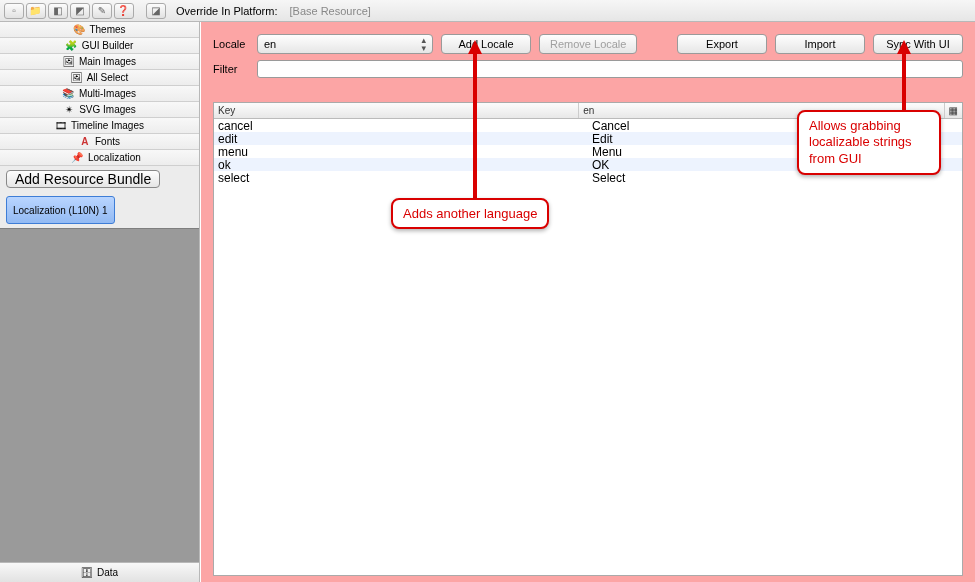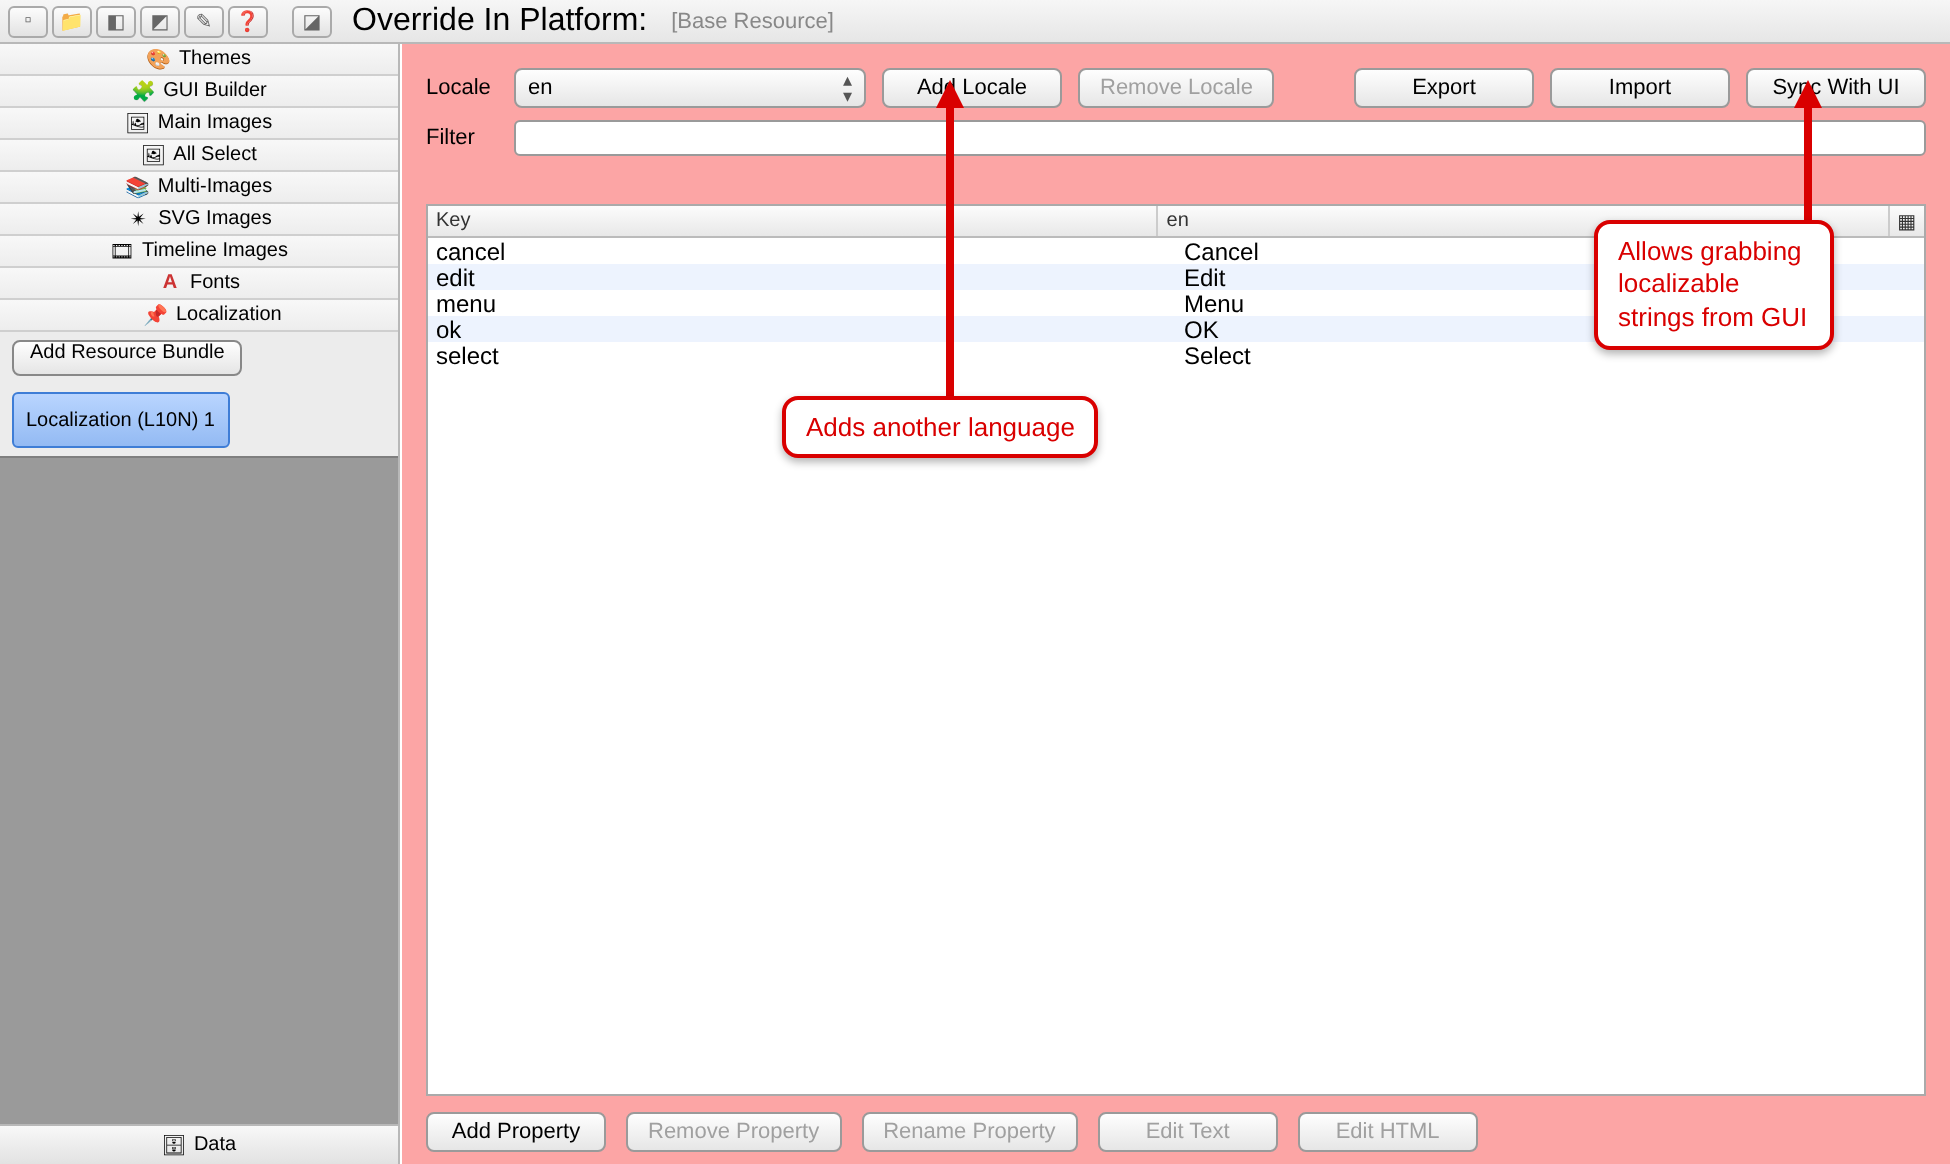--- a/index.html
+++ b/index.html
@@ -1,28 +1,28 @@
 <!DOCTYPE html>
 <html><head>
 <meta charset="utf-8">
 <style>
 * { box-sizing: border-box; margin: 0; padding: 0; }
 body { font-family: "Lucida Grande", Arial, sans-serif; font-size: 11px; background: #ececec; width: 975px; height: 582px; overflow: hidden; color: #000; }
 
 .topbar { height: 22px; background: linear-gradient(#f6f6f6,#e6e6e6); border-bottom: 1px solid #b8b8b8; display: flex; align-items: center; padding: 0 4px; gap: 2px; }
 .tb-btn { width: 20px; height: 16px; border: 1px solid #aaa; background: linear-gradient(#fcfcfc,#e2e2e2); border-radius: 3px; display:flex; align-items:center; justify-content:center; font-size:10px; color:#666; }
-.tb-label { margin-left: 8px; font-size: 16px; }
+.tb-label { margin-left: 8px; font-size: 11px; }
 .tb-base { margin-left: 10px; color: #888; }
 
 .main { display: flex; height: calc(582px - 22px); }
 .sidebar { width: 200px; background: #ececec; border-right: 1px solid #b8b8b8; display:flex; flex-direction:column; }
 .sb-list { display:flex; flex-direction:column; }
 .sb-item { height: 16px; display:flex; align-items:center; justify-content:center; gap:4px; border-bottom: 1px solid #cfcfcf; background: linear-gradient(#f8f8f8,#ededed); font-size:10px; cursor:pointer; }
 .sb-item.pin { justify-content:flex-start; padding-left: 72px; }
-.sb-btn { margin: 4px 6px; height: 18px; border: 1px solid #888; border-radius: 4px; background: linear-gradient(#fefefe,#e5e5e5); display:flex; align-items:flex-start; padding: 0 8px; font-size:10px; cursor:pointer; width: fit-content; }
+.sb-btn { margin: 4px 6px; height: 18px; border: 1px solid #888; border-radius: 4px; background: linear-gradient(#fefefe,#e5e5e5); display:flex; align-items:flex-end; padding: 0 8px; font-size:14px; cursor:pointer; width: fit-content; }
 .sb-sel { margin: 4px 6px; height: 28px; border: 1px solid #3e7dd6; border-radius: 3px; background: linear-gradient(#b9d5ff,#93baf3); display:flex; align-items:center; padding: 0 6px; font-size:10px; cursor:pointer; width: fit-content; }
 .sb-spacer { flex: 1; background: #9a9a9a; border-top: 1px solid #7f7f7f; }
 .sb-foot { height: 20px; background: linear-gradient(#f8f8f8,#e2e2e2); border-top: 1px solid #b8b8b8; display:flex; align-items:center; justify-content:center; gap:4px; font-size:10px; }
 
 .content { flex:1; background:#fca5a5; display:flex; flex-direction:column; padding: 12px 12px 6px 12px; position:relative; border-left: 1px solid #fff; }
 .row { display:flex; align-items:center; gap: 8px; margin-bottom: 6px; }
 .lbl { width: 36px; font-size: 11px; }
 .select { flex: 0 0 176px; height: 20px; border: 1px solid #9a9a9a; border-radius: 4px; background: linear-gradient(#fefefe,#e6e6e6); display:flex; align-items:center; justify-content:space-between; padding: 0 6px; font-size:11px; }
 .select .arr { font-size:9px; color:#555; line-height: 8px; }
 .btn { height: 20px; border: 1px solid #9a9a9a; border-radius: 4px; background: linear-gradient(#fefefe,#e6e6e6); display:flex; align-items:center; justify-content:center; padding: 0 10px; font-size:11px; cursor:pointer; min-width: 90px; }
@@ -172,43 +172,26 @@
             <div class="td">ok</div>
             <div class="td">OK</div>
           </div>
         <div class="tr">
             <div class="td">select</div>
             <div class="td">Select</div>
           </div>
       </div>
     </div>
 
-    <div class="bottom-row">
-      <div class="btn">
-          <span>Add Property</span>
-        </div>
-      <div class="btn disabled">
-          <span>Remove Property</span>
-        </div>
-      <div class="btn disabled">
-          <span>Rename Property</span>
-        </div>
-      <div class="btn disabled">
-          <span>Edit Text</span>
-        </div>
-      <div class="btn disabled">
-          <span>Edit HTML</span>
-        </div>
-    </div>
 
     <svg class="arrow" style="left:264px; top:18px; width:20px; height:160px;">
       <line x1="10" y1="160" x2="10" y2="10"></line>
       <polygon points="10,0 3,14 17,14"></polygon>
     </svg>
     <div class="annot" style="left:190px; top:176px;"><span>Adds another language</span></div>
 
     <svg class="arrow" style="left:693px; top:18px; width:20px; height:72px;">
       <line x1="10" y1="72" x2="10" y2="10"></line>
       <polygon points="10,0 3,14 17,14"></polygon>
     </svg>
-    <div class="annot" style="left:596px; top:88px; width:120px; line-height:1.25;"><span>Allows grabbing localizable strings from GUI</span></div>
+    <div class="annot" style="left:596px; top:88px; width:144px; line-height:1.25;"><span>Allows grabbing localizable strings from GUI</span></div>
   </div>
 </div>
 
 </body></html>

